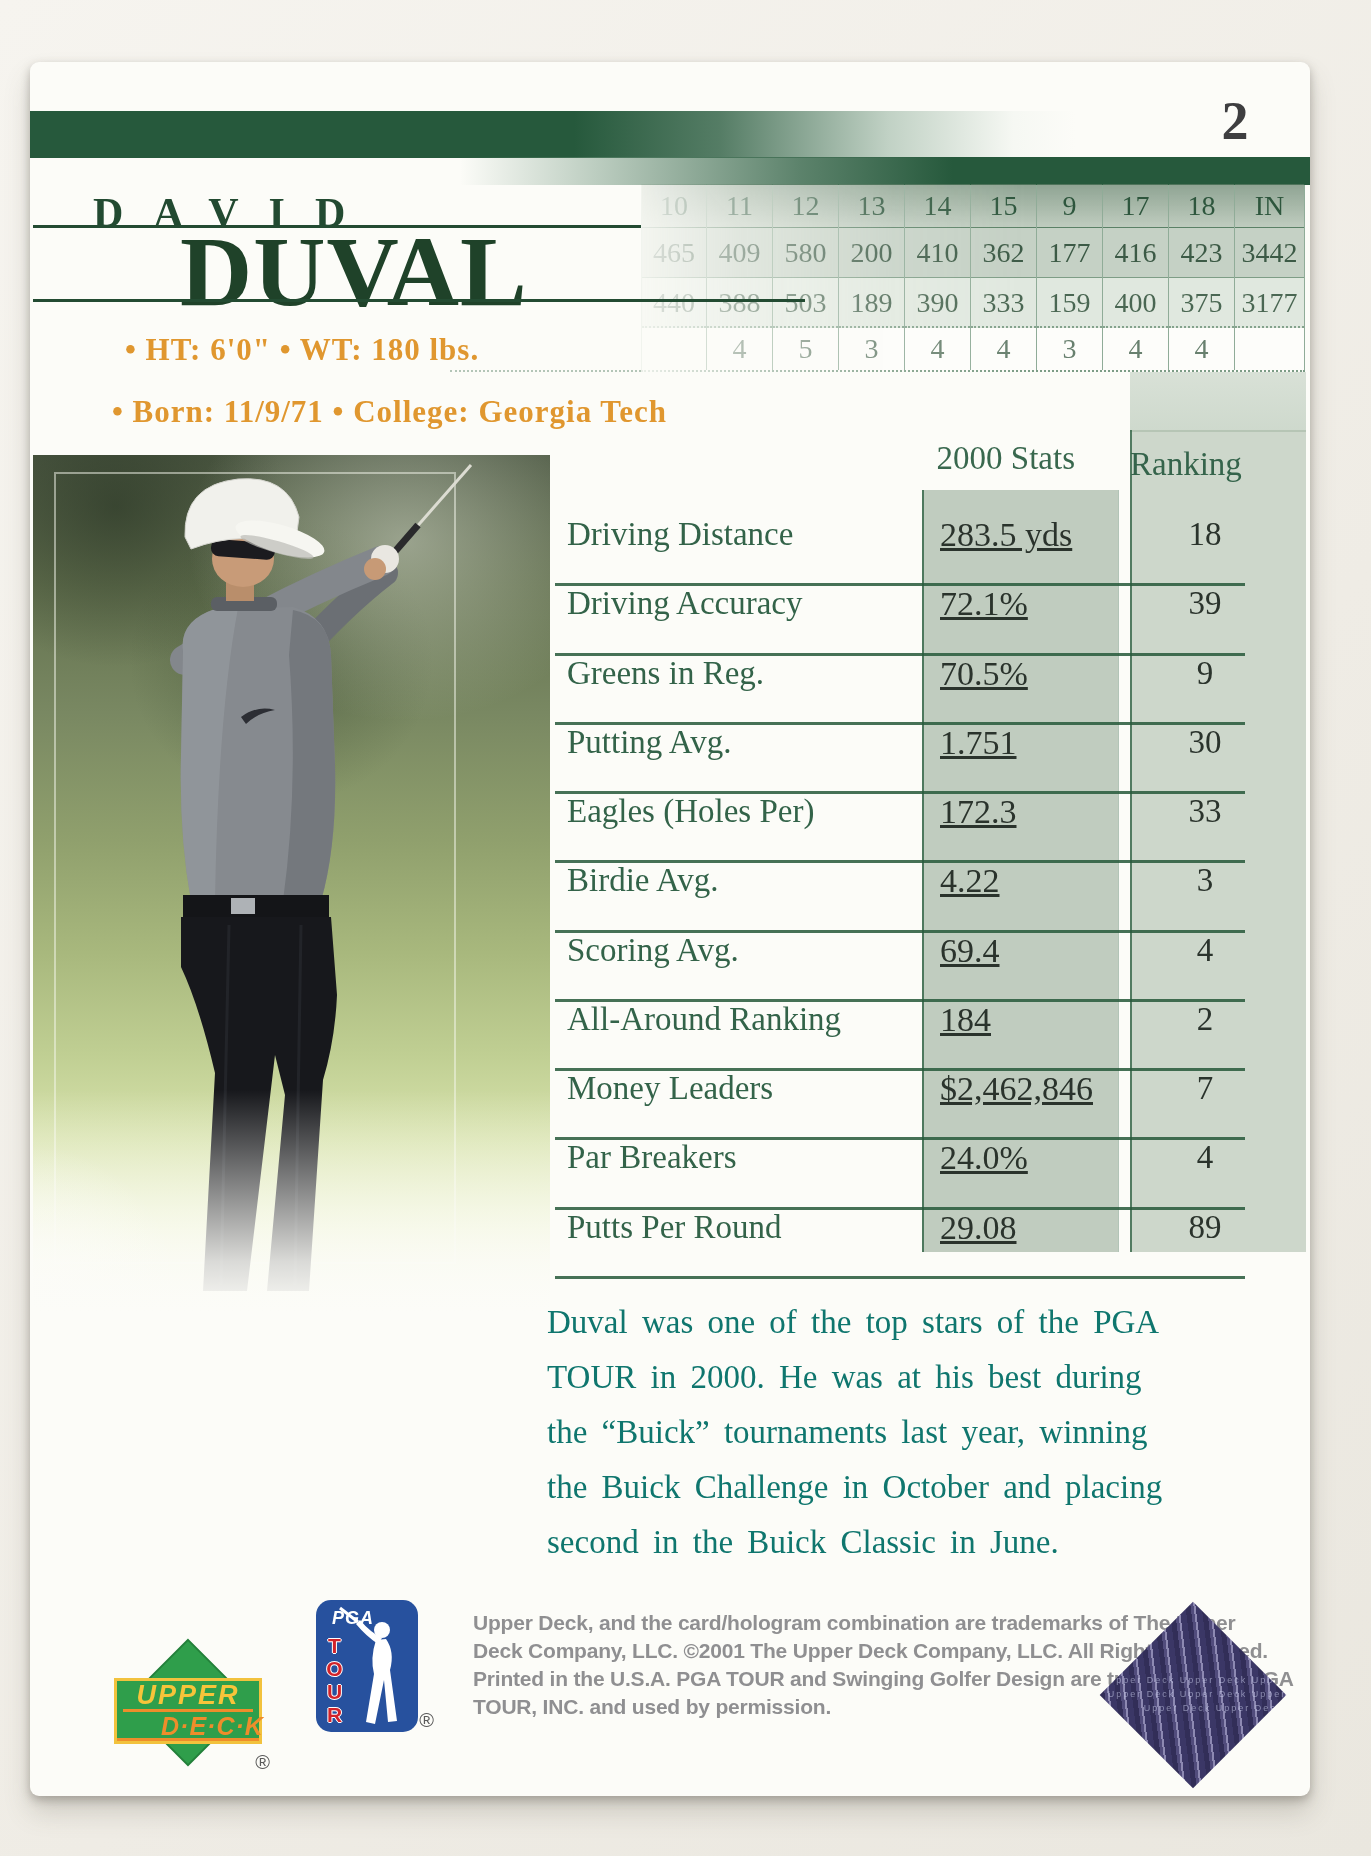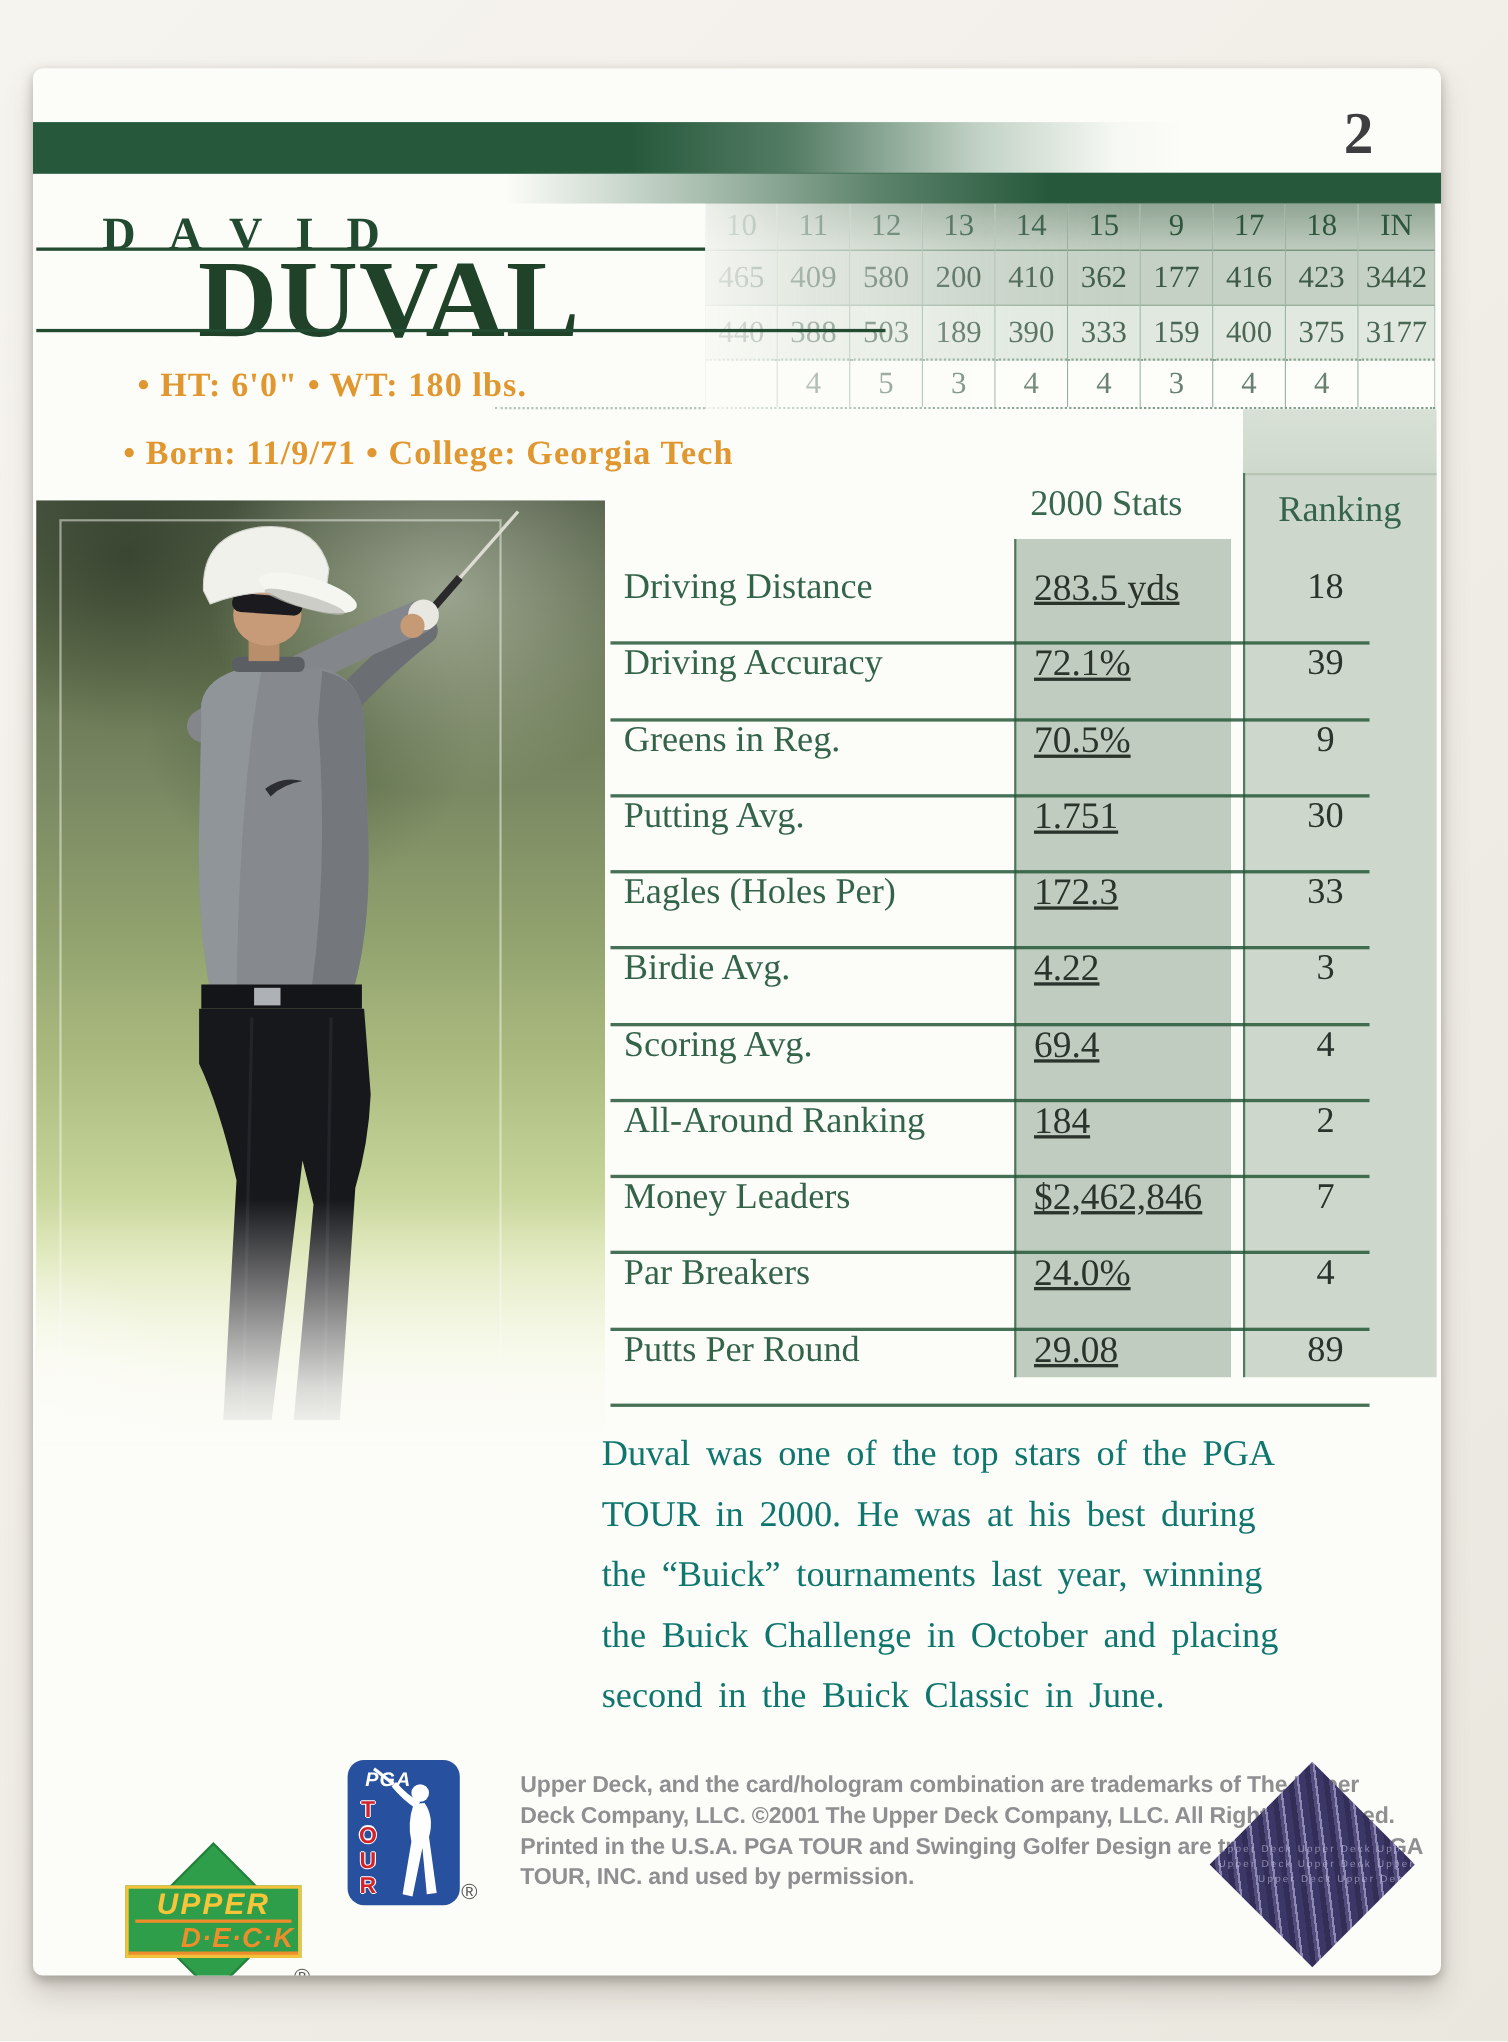--- a/index.html
+++ b/index.html
@@ -76,21 +76,21 @@
   #stats { position:absolute; left:525px; top:364px; width:751px; height:826px; }
   .panel-val  { position:absolute; left:367px; top:64px; width:196px; height:762px;
                 background:rgba(151,172,153,.6); }
   .panel-rank { position:absolute; left:575px; top:4px;  width:176px; height:822px;
                 background:rgba(157,177,158,.5); }
   .vline-a { position:absolute; left:367px; top:64px; width:2px; height:762px; background:rgba(40,92,62,.75); }
   .vline-b { position:absolute; left:563px; top:64px; width:1px; height:762px; background:rgba(40,92,62,.35); }
   .vline-c { position:absolute; left:575px; top:4px;  width:2px; height:822px; background:rgba(40,92,62,.75); }
   .hdr-stats { position:absolute; left:280px; top:14px; width:240px; text-align:right;
                font:33px "Liberation Serif", serif; color:#39684e; }
-  .hdr-rank  { position:absolute; left:575px; top:20px; width:176px; text-align:center;
+  .hdr-rank  { position:absolute; left:575px; top:20px; width:176px; 
                font:33px "Liberation Serif", serif; color:#35644b; }
   #stat-rows { position:absolute; left:0; top:64px; width:751px;margin-top:26px; }
   .stat-row { position:relative; height:69.27px; }
   .stat-row::after { content:''; position:absolute; left:0; bottom:-1px; width:690px; height:3px;
                      background:rgba(38,88,58,.85); }
   .stat-label { position:absolute; left:12px; line-height:69px; font:33px "Liberation Serif", serif;
                 color:#336349; white-space:nowrap; }
   .stat-value { position:absolute; left:385px; line-height:69px; font:34px "Liberation Serif", serif;
                 color:#2a332c; white-space:nowrap;text-decoration:underline; }
   .stat-rank  { position:absolute; left:575px; width:150px; text-align:center; line-height:69px;
@@ -99,21 +99,21 @@
   
   #desc { position:absolute; left:505px; top:1242px; width:575px; }
   .desc-line { height:55px; line-height:55px; font:33px "Liberation Serif", serif;
                color:#0f766e; white-space:nowrap; word-spacing:6px;margin-left:12px; }
 
   
   #legal { position:absolute; left:443px; top:1549px; }
   .legal-line { height:28px; line-height:28px; font:bold 21px "Liberation Sans", sans-serif;
                 color:#8f8f91; white-space:nowrap; letter-spacing:-.2px; }
 
-  .ud-logo { position:absolute; left:88px; top:1612px; width:152px; height:140px;padding-left:36px; }
+  .ud-logo { position:absolute; left:88px; top:1576px; width:140px; height:140px;padding-left:36px; }
   .ud-banner { position:absolute; left:-4px; right:-4px; top:40px; height:66px; background:#2f9e4b;
                border:3px solid #f2c23d; box-shadow:inset 0 -7px 0 -4px #ee8d2b; }
   .ud-upper { text-align:center; font:italic bold 27px "Liberation Sans", sans-serif;
               color:#f7c43a; letter-spacing:2px; line-height:28px; }
   .ud-div { height:3px; background:#ee8d2b; margin:0 6px 1px 6px; }
   .ud-deck { text-align:center; font:italic bold 25px "Liberation Sans", sans-serif;
              color:#ee8d2b; letter-spacing:1px; line-height:26px;margin-left:44px; }
   .ud-reg { position:absolute; right:-12px; bottom:4px; font:20px "Liberation Sans", sans-serif; color:#5a5a5a; }
 
   .pga-logo { position:absolute; left:286px; top:1538px; width:102px; height:132px;

